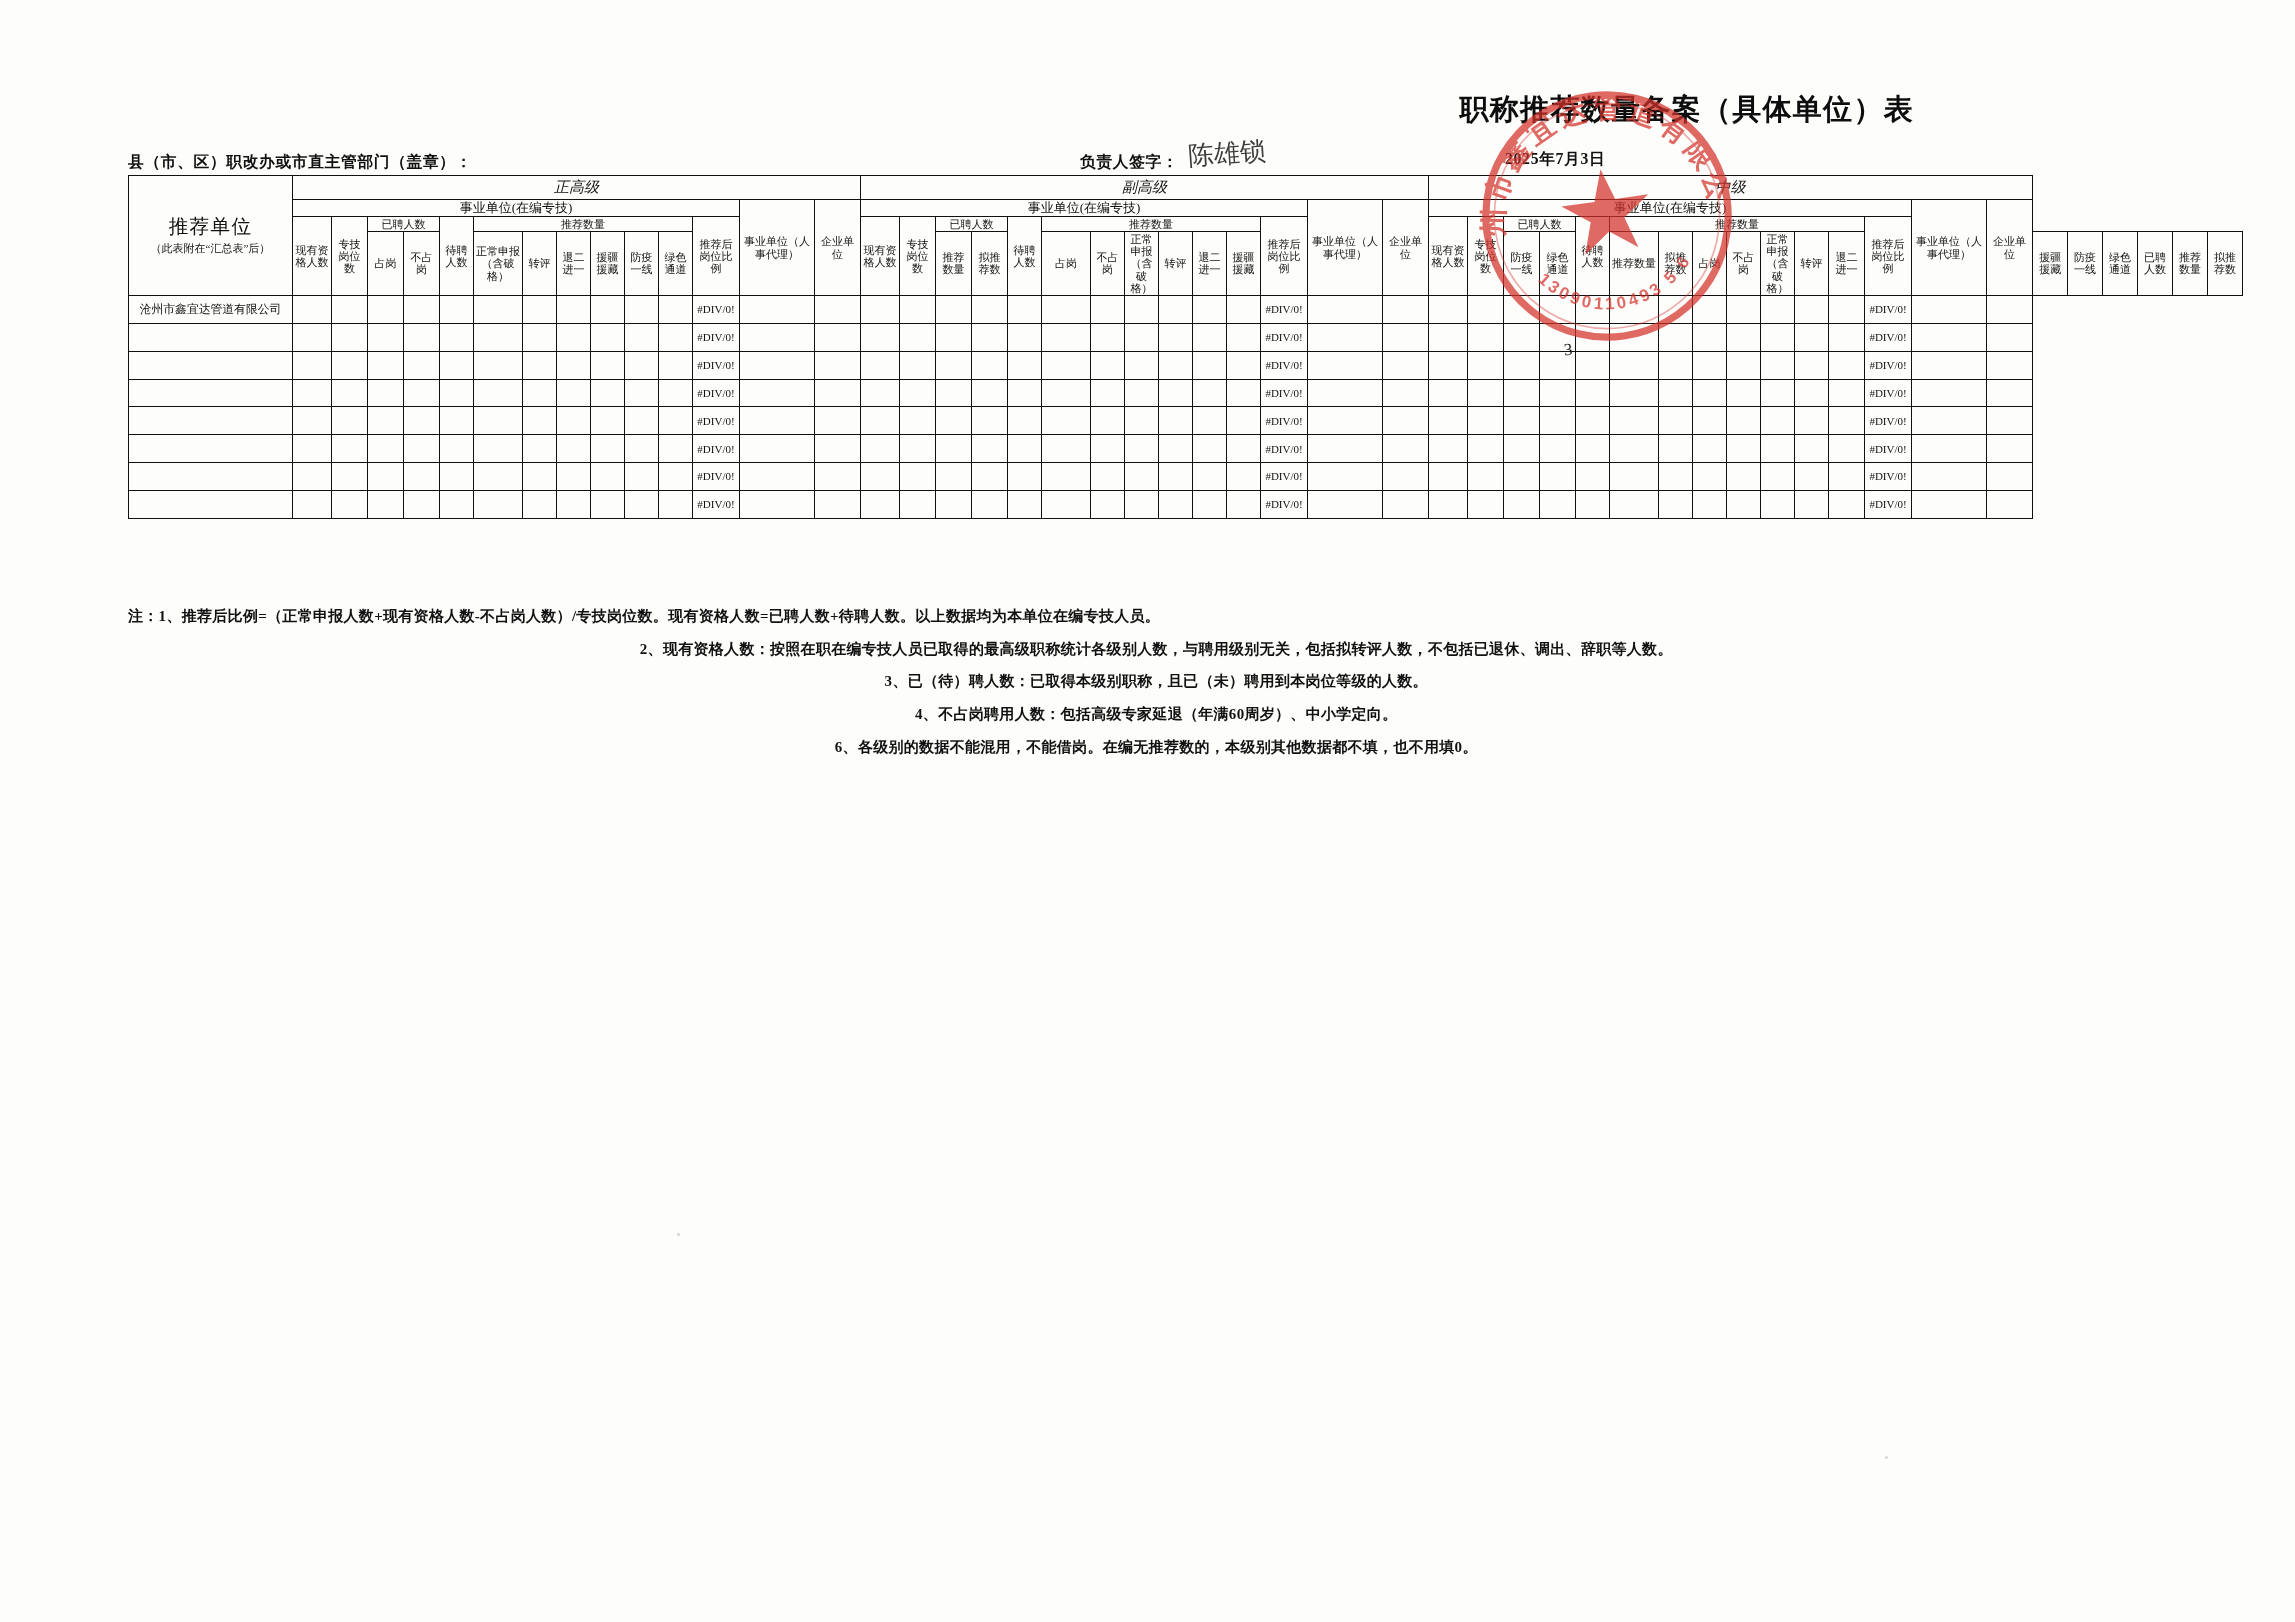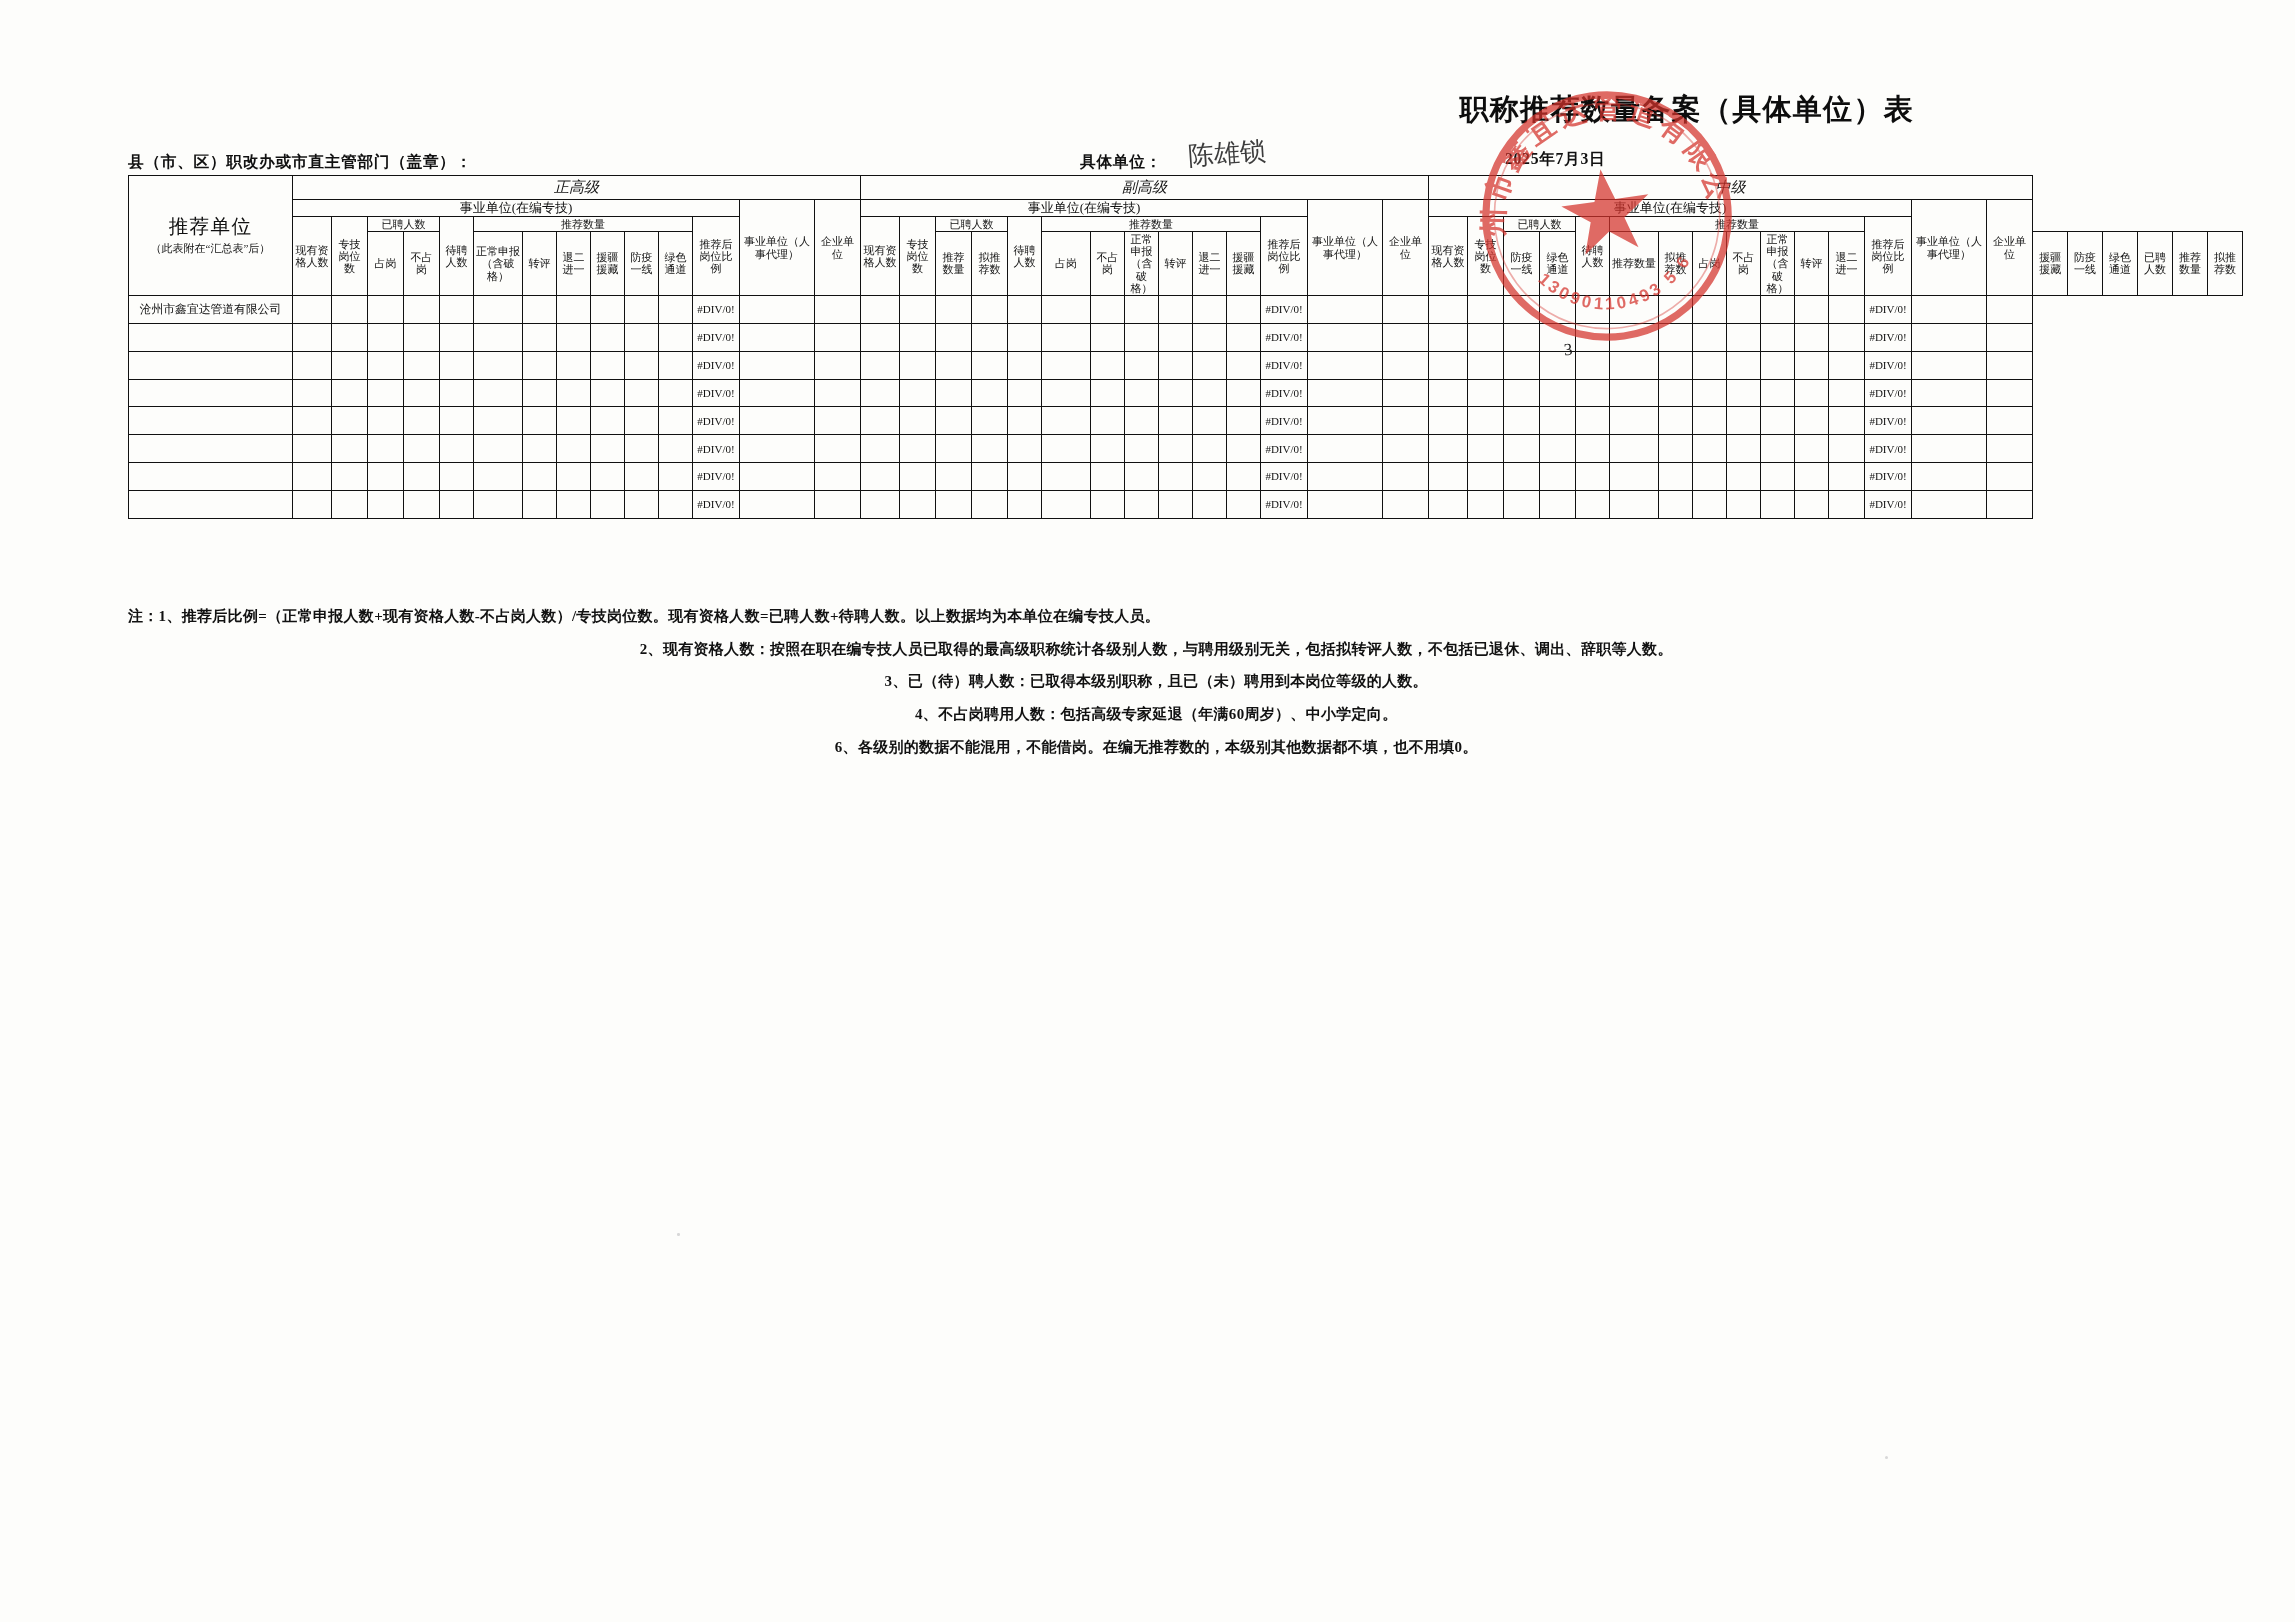--- a/index.html
+++ b/index.html
@@ -185,21 +185,21 @@
   }
 </style>
 </head>
 <body>
 
 <div class="page">
 
   <div class="doc-title">职称推荐数量备案（具体单位）表</div>
 
   <div class="hdr-left">县（市、区）职改办或市直主管部门（盖章）：</div>
-  <div class="hdr-sign">具体单位：</div>
+  <div class="hdr-sign">负责人签字：</div>
   <div class="sign-script">陈雄锁</div>
   <div class="hdr-date">2025年7月3日</div>
 
   <div class="tbl-wrap">
     <table class="main">
       <colgroup>
 
         <col style="width:164px">
 
         <col style="width:39px">

